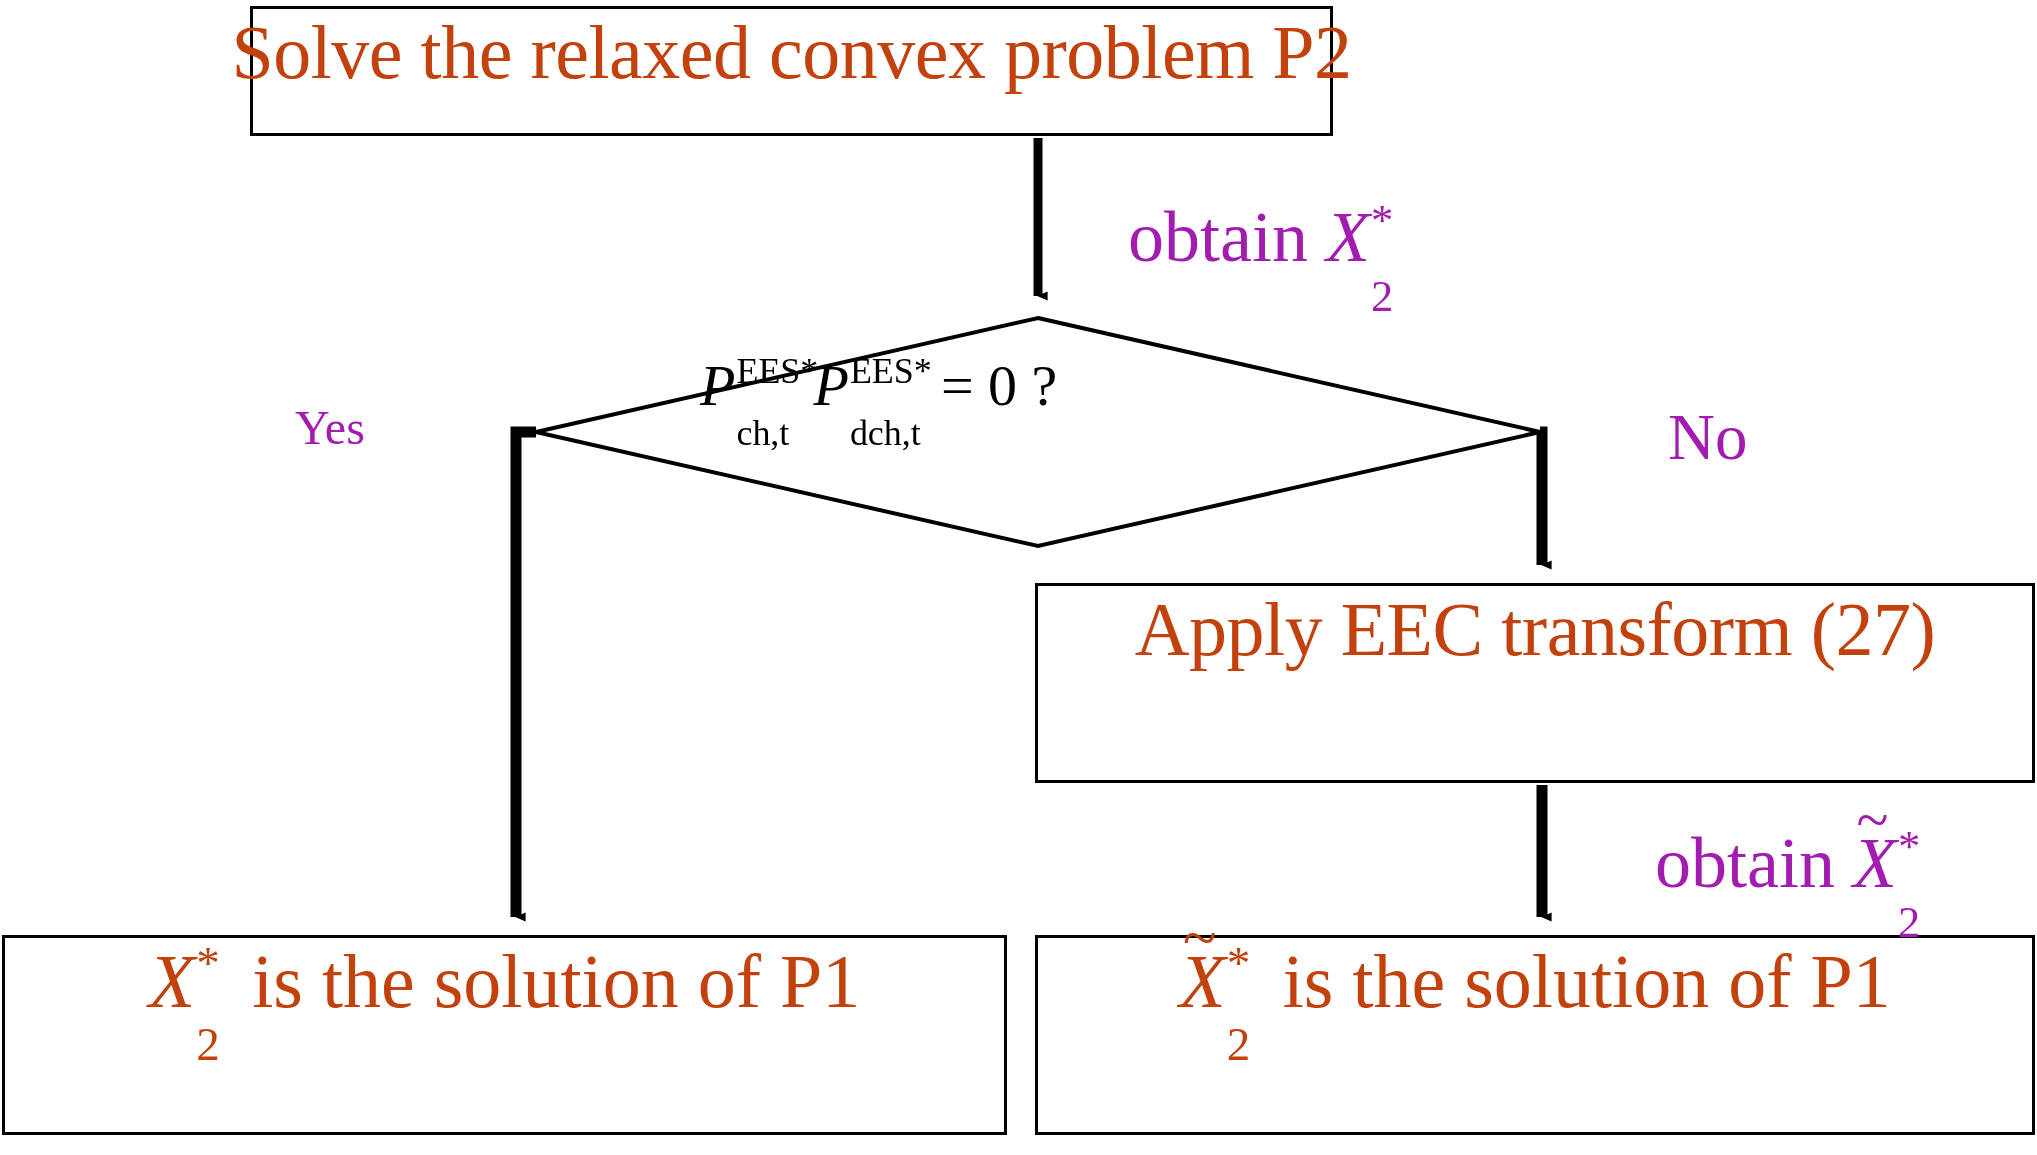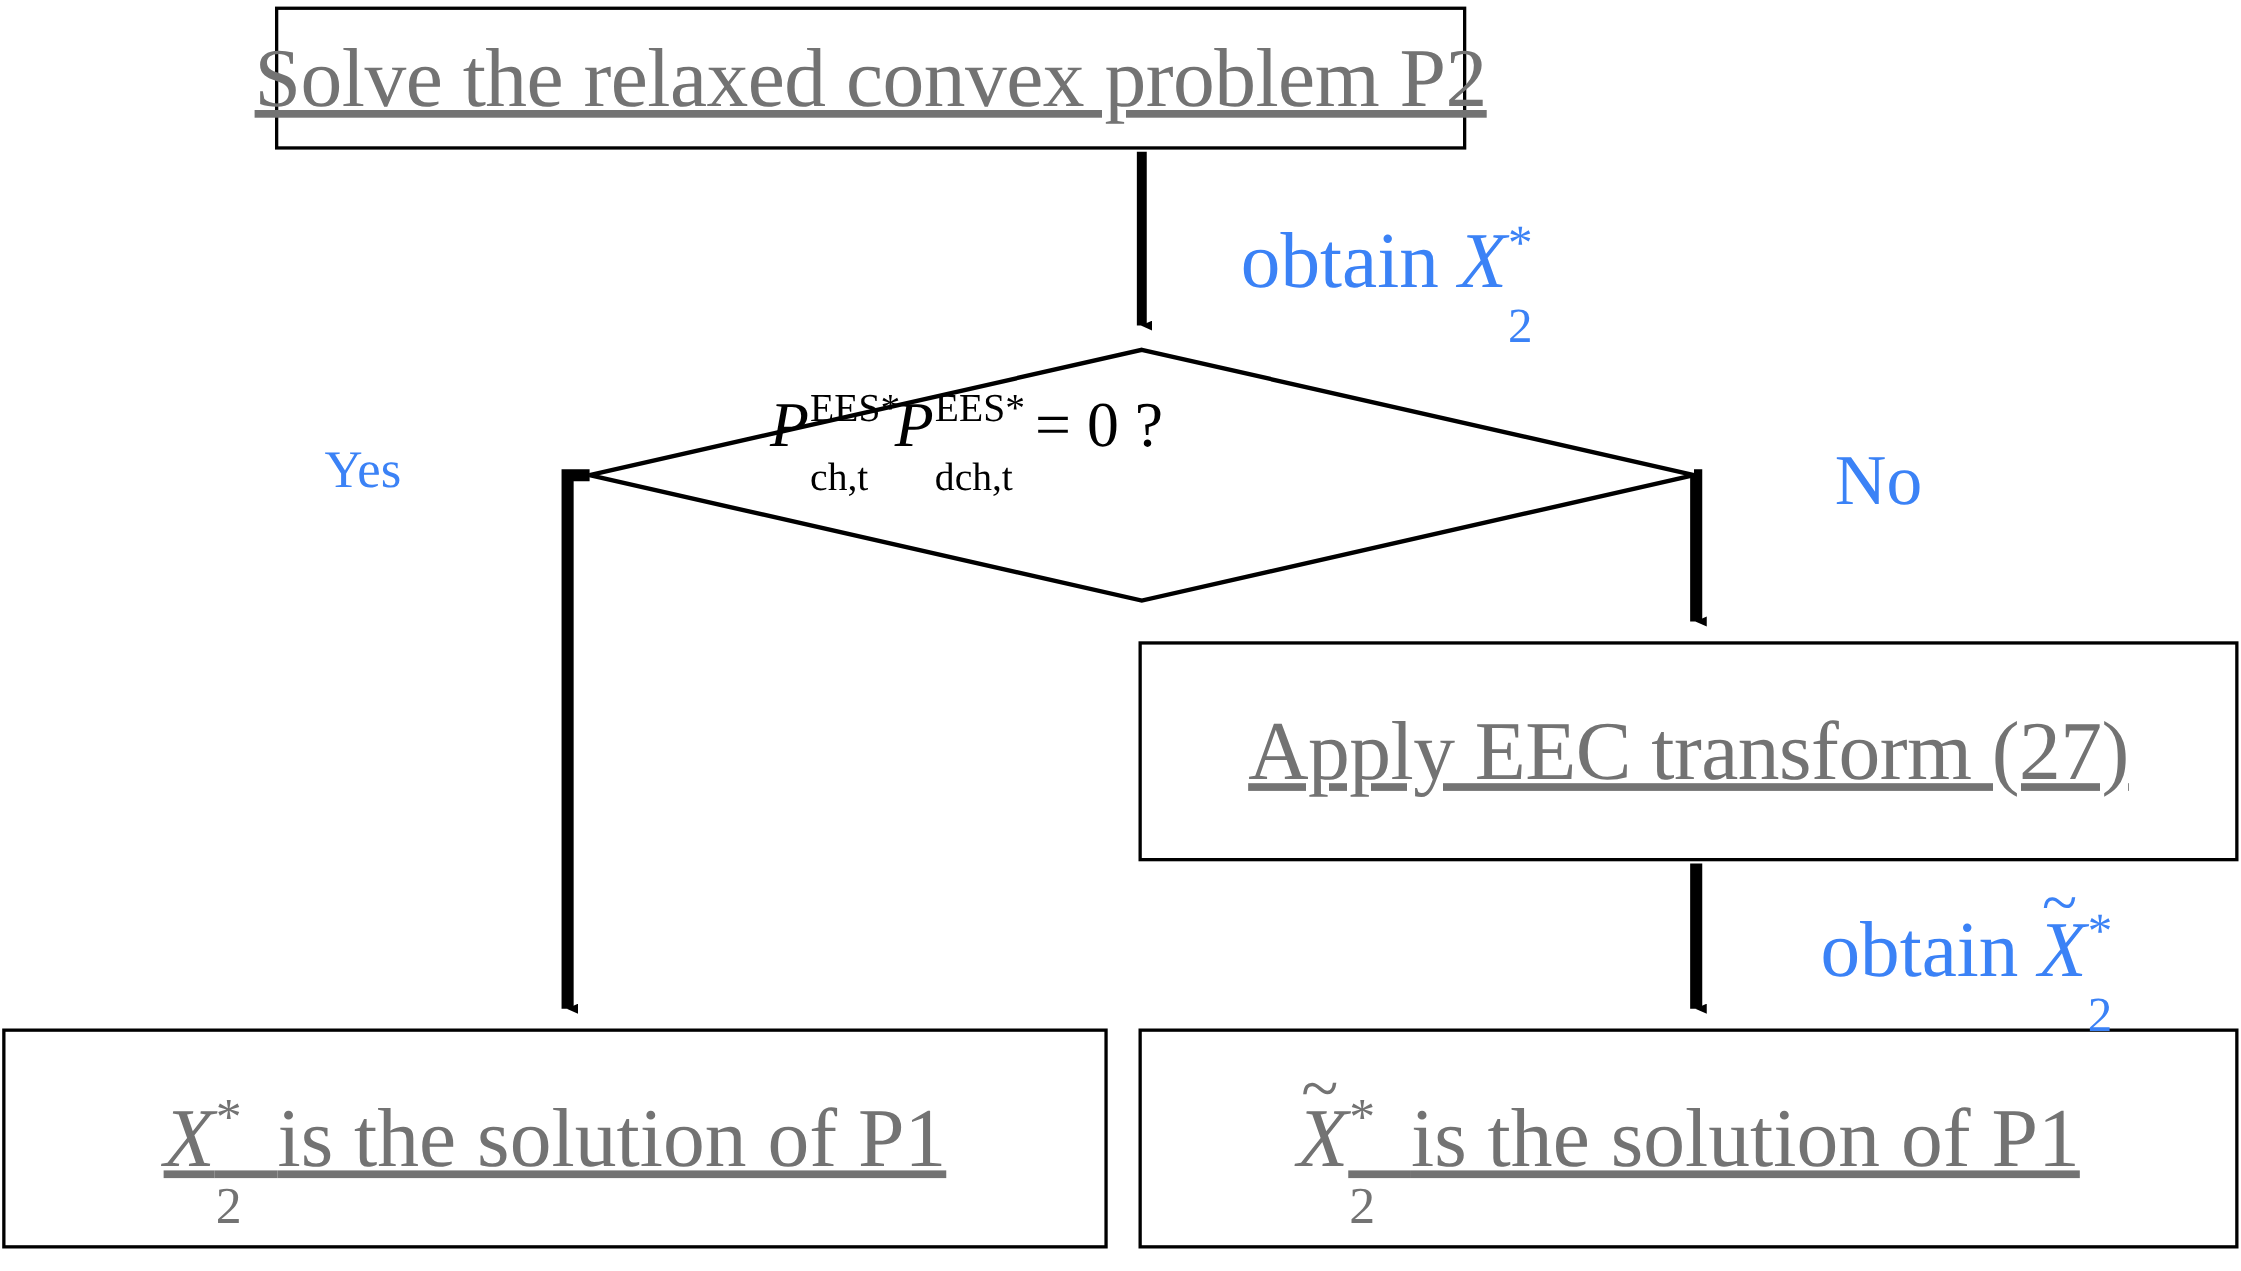--- a/index.html
+++ b/index.html
@@ -17,26 +17,25 @@
     height: 1155px;
     background: #ffffff;
     overflow: hidden;
   }
   .node-box {
     position: absolute;
     box-sizing: border-box;
     border: 3px solid #000000;
     background: #ffffff;
     display: flex;
-    align-items: center;
+    align-items: flex-start;
     justify-content: center;
     font-family: "Liberation Serif", "DejaVu Serif", serif;
-    color: #737373;
-    white-space: nowrap;
-    text-decoration: underline;
+    color: #c2410c;
+    white-space: nowrap;
   }
   #box-solve {
     left: 250px;
     top: 6px;
     width: 1083px;
     height: 130px;
     font-size: 76px;
     letter-spacing: -0.5px;
   }
   #box-apply {
@@ -57,21 +56,21 @@
   #box-sol-right {
     left: 1035px;
     top: 935px;
     width: 1000px;
     height: 200px;
     font-size: 76px;
   }
   .label-free {
     position: absolute;
     font-family: "Liberation Serif", "DejaVu Serif", serif;
-    color: #3b82f6;
+    color: #a21caf;
     white-space: nowrap;
   }
   #label-obtain-x2 {
     left: 1128px;
     top: 196px;
     font-size: 72px;
   }
   #label-obtain-x2tilde {
     left: 1655px;
     top: 822px;

